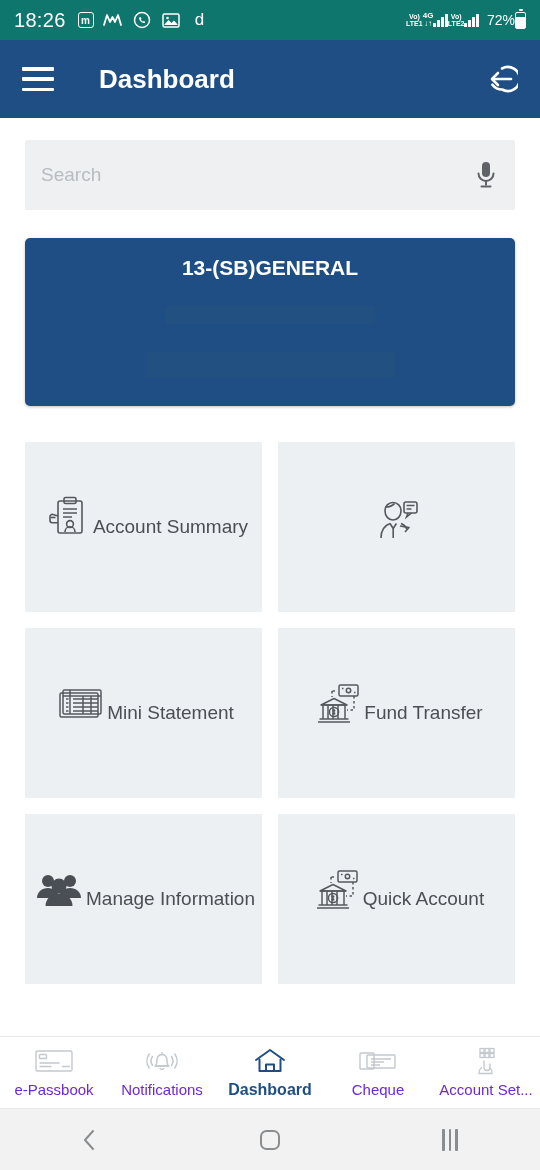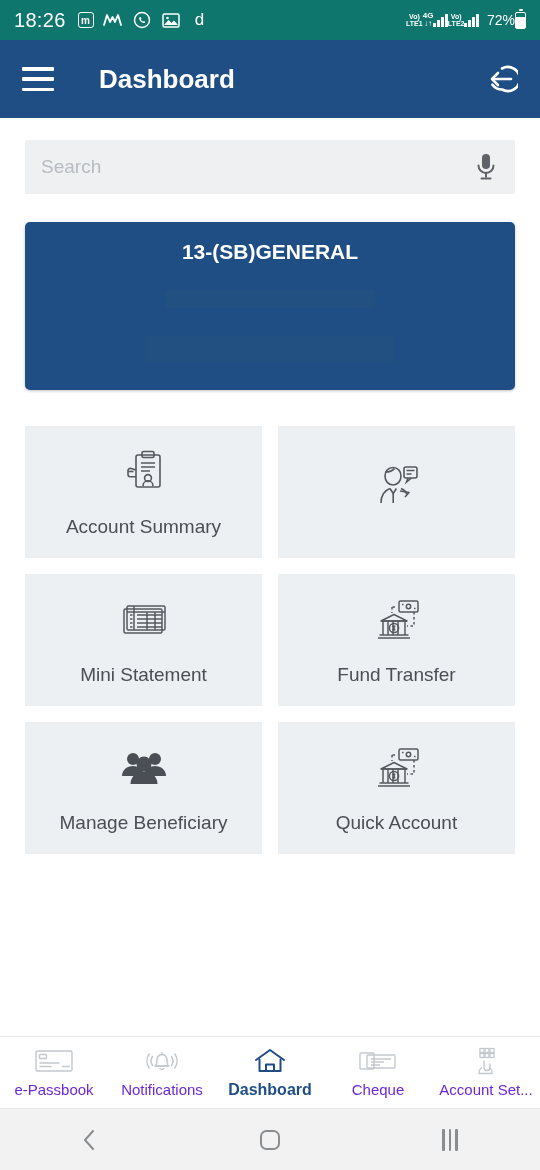--- a/index.html
+++ b/index.html
@@ -125,21 +125,21 @@
   .content {
     flex: 1 1 auto;
     background: #ffffff;
     padding: 0 25px;
     overflow: hidden;
   }
 
   
   .search-bar {
     margin-top: 22px;
-    height: 54px;
+    height: 70px;
     background: #eef0f2;
     display: flex;
     align-items: center;
     padding: 0 16px;
     border-radius: 2px;
   }
   .search-input {
     flex: 1 1 auto;
     border: 0;
     background: transparent;
@@ -180,24 +180,23 @@
   .redacted.second { margin-top: 28px; width: 250px; height: 26px; }
 
   
   .tiles {
     margin-top: 36px;
     display: grid;
     grid-template-columns: 1fr 1fr;
     gap: 16px 16px;
   }
   .tile {
-    height: 132px;
+    height: 170px;
     background: #edf0f2;
     display: flex;
-    flex-direction: column;
     align-items: center;
     justify-content: center;
     cursor: pointer;
   }
   .tile-icon {
     height: 56px;
     display: flex; align-items: center; justify-content: center;
     margin-bottom: 14px;
   }
   .tile-label {
@@ -416,21 +415,21 @@
         <div class="tile-icon">
           <svg width="54" height="54" viewBox="0 0 54 54" fill="#4a4f55">
             <circle cx="16" cy="16" r="6"></circle>
             <path d="M5 33c0-6 5-10 11-10s11 4 11 10z"></path>
             <circle cx="38" cy="16" r="6"></circle>
             <path d="M27 33c0-6 5-10 11-10s11 4 11 10z"></path>
             <circle cx="27" cy="21" r="7.5"></circle>
             <path d="M13.5 41c0-7.4 6-12.5 13.5-12.5S40.5 33.6 40.5 41z"></path>
           </svg>
         </div>
-        <div class="tile-label">Manage Beneficiary</div>
+        <div class="tile-label">Manage Information</div>
       </div>
 
       <div class="tile">
         <div class="tile-icon">
           <svg width="54" height="54" viewBox="0 0 54 54" fill="none" stroke="#54595f" stroke-width="1.5">
             <rect x="29" y="6" width="19" height="11" rx="1.5"></rect>
             <circle cx="38.5" cy="11.5" r="2.2"></circle>
             <path d="M32 9.5h1.5M44 13.5h1.5"></path>
             <path d="M11 26h26M13 26V40M35 26V40M18 26V40M23 26V40M28 26V40"></path>
             <path d="M8 43h32M9.5 40h29"></path>

